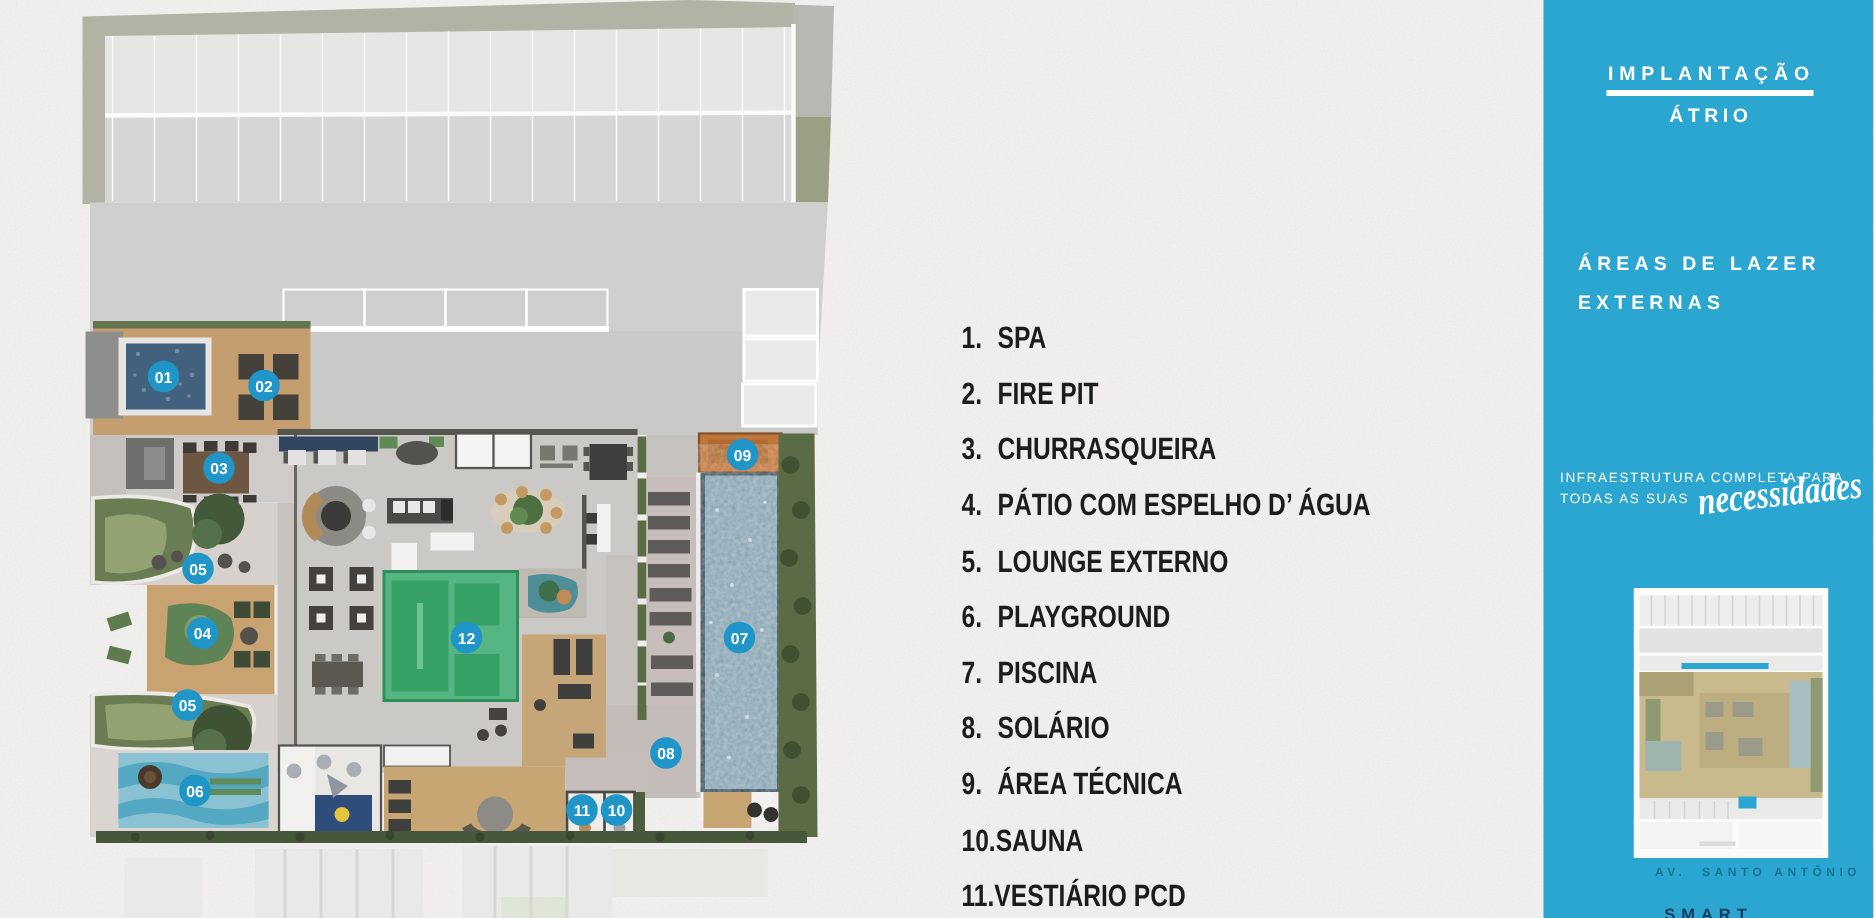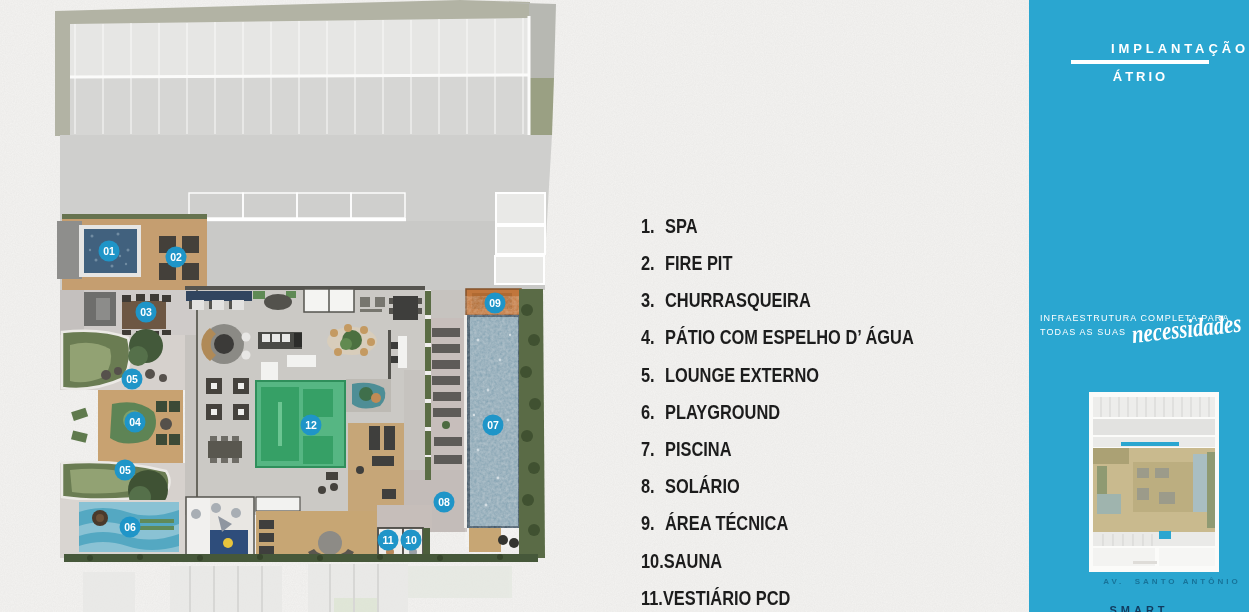--- a/index.html
+++ b/index.html
@@ -5,21 +5,21 @@
   html,body{margin:0;padding:0;}
   body{width:1249px;height:612px;overflow:hidden;position:relative;
        background:#f4f3f1;font-family:"Liberation Sans",sans-serif;}
   #plan{position:absolute;left:0;top:0;}
   .list{position:absolute;left:641px;color:#1c1c1c;font-weight:bold;
         font-size:20.5px;white-space:nowrap;transform:scaleX(0.8);
         transform-origin:0 50%;}
   .num{display:inline-block;width:30px;letter-spacing:0;}
   .sidebar{position:absolute;left:1029px;top:0;width:220px;height:612px;
            background:#2aa6d0;}
-  .sb-t1{position:absolute;left:0;top:41px;width:220px;text-align:right;
+  .sb-t1{position:absolute;left:0;top:41px;width:220px;text-align:center;
          color:#fff;font-weight:bold;font-size:13px;letter-spacing:3.9px;
          padding-left:4px;box-sizing:border-box;}
   .sb-bar{position:absolute;left:42px;top:60px;width:138px;height:4px;background:#fff;}
   .sb-t2{position:absolute;left:0;top:69px;width:220px;text-align:center;
          color:#fff;font-weight:bold;font-size:13px;letter-spacing:3px;
          padding-left:3px;box-sizing:border-box;}
   .sb-t3{position:absolute;left:23px;top:163px;color:#fff;font-weight:bold;
          font-size:13px;letter-spacing:3.4px;line-height:26px;}
   .sb-t4{position:absolute;left:11px;top:311px;color:#fff;font-weight:normal;
          font-size:9px;letter-spacing:1.1px;line-height:14px;white-space:nowrap;}
@@ -478,20 +478,21 @@
 <div class="list" style="top:437px;"><span class="num">7.</span>PISCINA</div>
 <div class="list" style="top:474px;"><span class="num">8.</span>SOLÁRIO</div>
 <div class="list" style="top:511px;"><span class="num">9.</span>ÁREA TÉCNICA</div>
 <div class="list" style="top:549px;">10.SAUNA</div>
 <div class="list" style="top:586px;">11.VESTIÁRIO PCD</div>
 
 <div class="sidebar">
   <div class="sb-t1">IMPLANTAÇÃO</div>
   <div class="sb-bar"></div>
   <div class="sb-t2">ÁTRIO</div>
+  <div class="sb-t3">ÁREAS DE LAZER<br>EXTERNAS</div>
   <div class="sb-t4">INFRAESTRUTURA COMPLETA PARA<br>TODAS AS SUAS</div>
   <div class="sb-script">necessidades</div>
   <svg class="thumb" width="130" height="180" viewBox="0 0 130 180">
     <rect x="0" y="0" width="130" height="180" fill="#fbfbf9"></rect>
     <rect x="4" y="5" width="122" height="20" fill="#ededeb"></rect>
     <g stroke="#d3d3d1" stroke-width="1">
       <line x1="12" y1="5" x2="12" y2="25"></line>
         <line x1="21" y1="5" x2="21" y2="25"></line>
       <line x1="30" y1="5" x2="30" y2="25"></line>
         <line x1="39" y1="5" x2="39" y2="25"></line>

